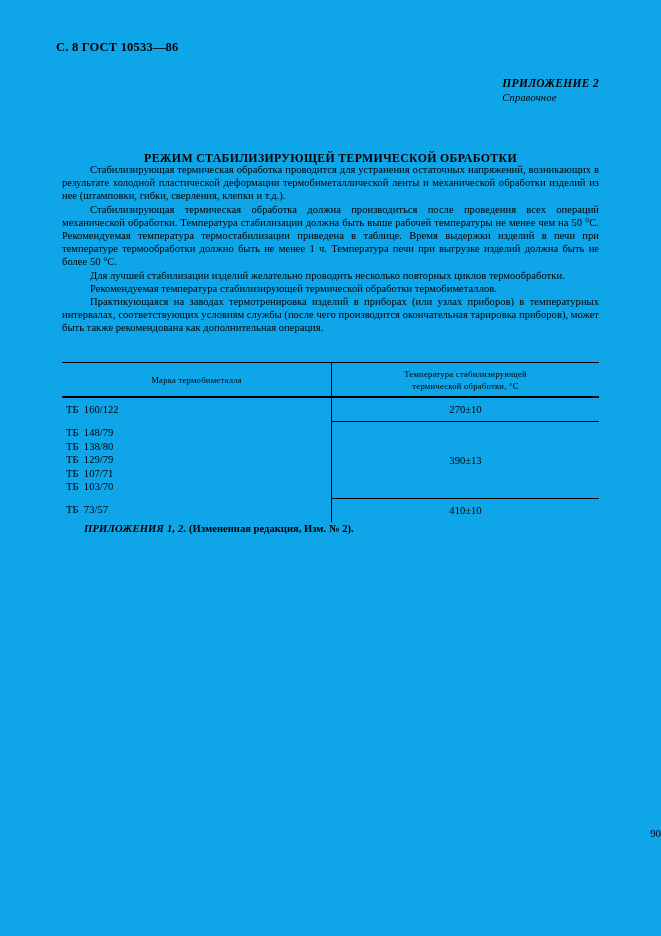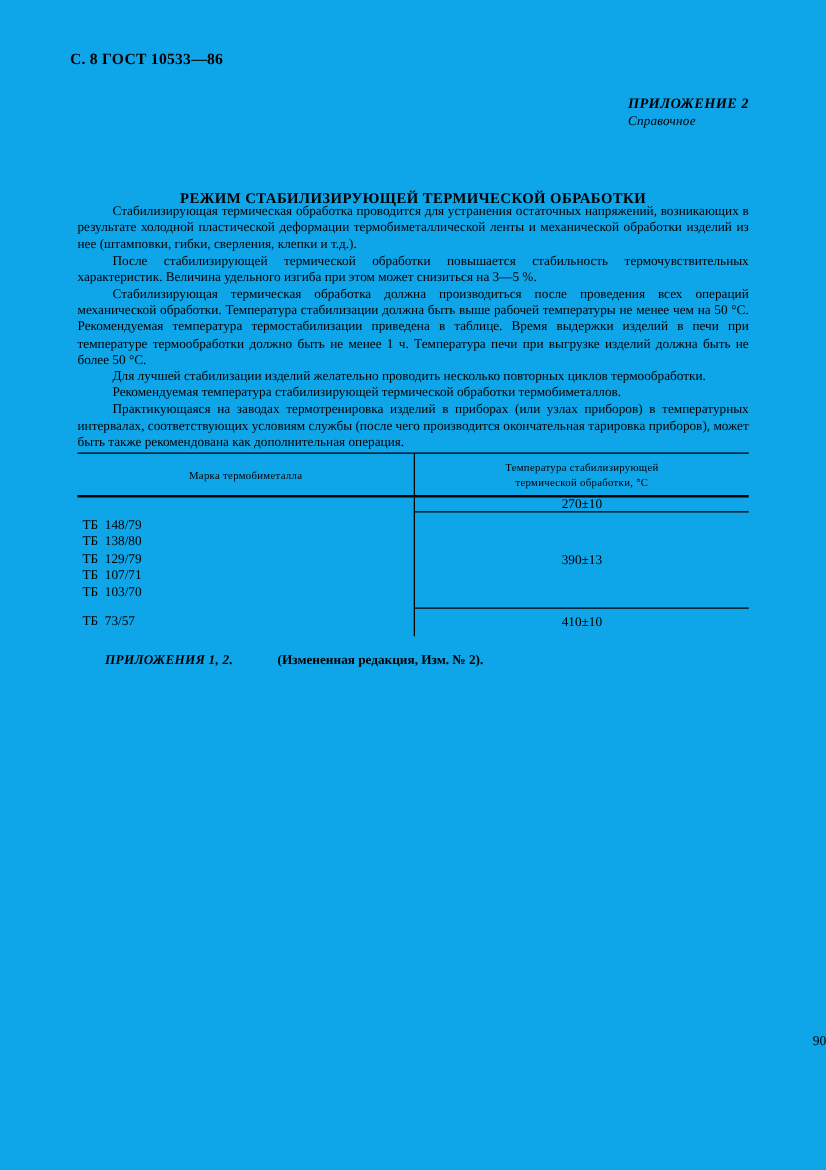--- a/index.html
+++ b/index.html
@@ -146,21 +146,21 @@
     left: 84px;
     top: 523px;
     font-size: 10.6px;
     white-space: nowrap;
   }
   .note .ital {
     font-style: italic;
     font-weight: bold;
     letter-spacing: 0.2px;
   }
-  .note .bold { font-weight: bold; margin-left: 33px; }
+  .note .bold { font-weight: bold; }
 
   
   .folio {
     position: absolute;
     left: 0;
     right: 0;
     top: 827px;
     text-align: right;
     font-size: 10.8px;
   }
@@ -174,21 +174,20 @@
 
   <div class="annex-block">
     <div class="annex-title">ПРИЛОЖЕНИЕ 2</div>
     <div class="annex-sub">Справочное</div>
   </div>
 
   <div class="doc-title">РЕЖИМ СТАБИЛИЗИРУЮЩЕЙ ТЕРМИЧЕСКОЙ ОБРАБОТКИ</div>
 
   <div class="body-text">
     <p>Стабилизирующая термическая обработка проводится для устранения остаточных напряжений, возникающих в результате холодной пластической деформации термобиметаллической ленты и механической обработки изделий из нее (штамповки, гибки, сверления, клепки и т.д.).</p>
-    <p>После стабилизирующей термической обработки повышается стабильность термочувствительных характеристик. Величина удельного изгиба при этом может снизиться на 3—5 %.</p>
     <p>Стабилизирующая термическая обработка должна производиться после проведения всех операций механической обработки. Температура стабилизации должна быть выше рабочей температуры не менее чем на 50 °С. Рекомендуемая температура термостабилизации приведена в таблице. Время выдержки изделий в печи при температуре термообработки должно быть не менее 1 ч. Температура печи при выгрузке изделий должна быть не более 50 °С.</p>
     <p>Для лучшей стабилизации изделий желательно проводить несколько повторных циклов термообработки.</p>
     <p>Рекомендуемая температура стабилизирующей термической обработки термобиметаллов.</p>
     <p>Практикующаяся на заводах термотренировка изделий в приборах (или узлах приборов) в температурных интервалах, соответствующих условиям службы (после чего производится окончательная тарировка приборов), может быть также рекомендована как дополнительная операция.</p>
   </div>
 
   <div class="tbl">
     <div class="tbl-rule-top"></div>
 
     <div class="tbl-head">
@@ -200,20 +199,21 @@
         </div>
       </div>
     </div>
 
     <div class="tbl-rule-head"></div>
 
     <div class="tbl-body">
 
       <div class="tbl-row">
         <div class="cell-left">
+          <div class="grade">ТБ  160/122</div>
         </div>
         <div class="cell-right">270±10</div>
       </div>
 
       <div class="tbl-row rowsep">
         <div class="cell-left">
           <div class="grade">ТБ  148/79</div>
           <div class="grade">ТБ  138/80</div>
           <div class="grade">ТБ  129/79</div>
           <div class="grade">ТБ  107/71</div>

